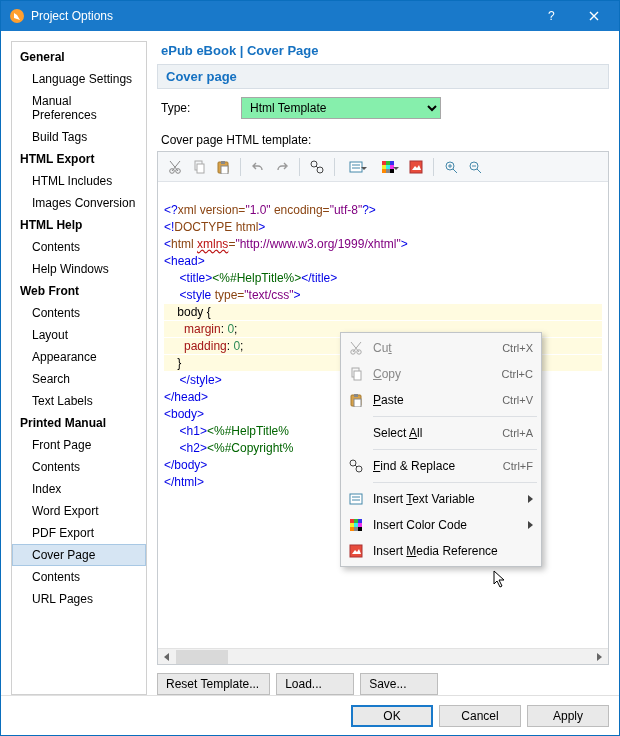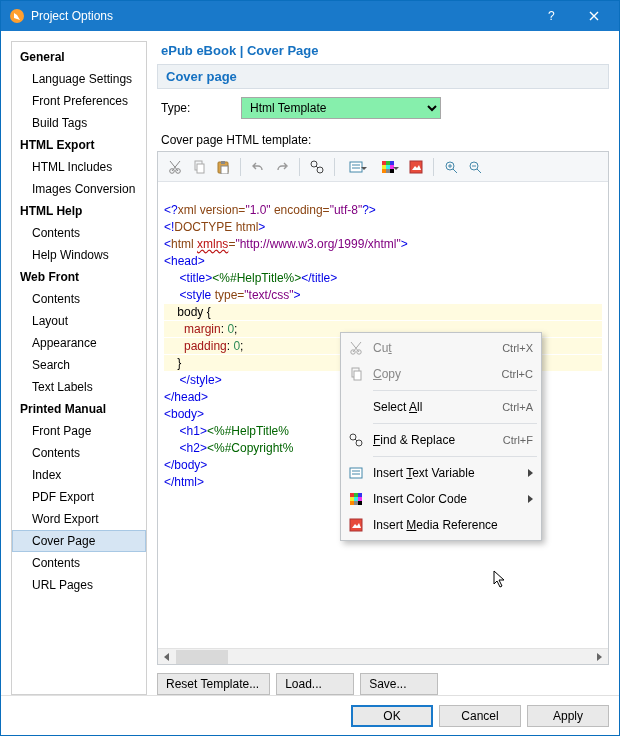--- a/index.html
+++ b/index.html
@@ -89,40 +89,40 @@
       <svg width="10" height="10">
           <path d="M1 1l8 8M9 1l-8 8" stroke="#fff" stroke-width="1.4"></path>
         </svg>
     </div>
   </div>
 
   <div class="body">
     <div class="sidebar" id="sidebar">
         <div class="hdr">General</div>
         <div class="item">Language Settings</div>
-        <div class="item">Front Preferences</div>
+        <div class="item">Manual Preferences</div>
         <div class="item">Build Tags</div>
         <div class="hdr">HTML Export</div>
         <div class="item">HTML Includes</div>
         <div class="item">Images Conversion</div>
         <div class="hdr">HTML Help</div>
         <div class="item">Contents</div>
         <div class="item">Help Windows</div>
         <div class="hdr">Web Front</div>
         <div class="item">Contents</div>
         <div class="item">Layout</div>
         <div class="item">Appearance</div>
         <div class="item">Search</div>
         <div class="item">Text Labels</div>
         <div class="hdr">Printed Manual</div>
         <div class="item">Front Page</div>
         <div class="item">Contents</div>
         <div class="item">Index</div>
+        <div class="item">Word Export</div>
         <div class="item">PDF Export</div>
-        <div class="item">Word Export</div>
         <div class="item active">Cover Page</div>
         <div class="item">Contents</div>
         <div class="item">URL Pages</div>
       </div>
 
     <div class="main">
       <div class="crumb">ePub eBook | Cover Page</div>
       <div class="section">Cover page</div>
       <div class="row">
         <label>Type:</label>
@@ -280,20 +280,31 @@
     <div class="citem">
       <span class="cicon">
         <svg width="14" height="14">
           <rect x="3" y="1" width="7" height="9" fill="none" stroke="#aaa"></rect>
           <rect x="5" y="4" width="7" height="9" fill="#fff" stroke="#aaa"></rect>
         </svg>
       </span>
       <span class="clabel dis"><span class="u">C</span>opy</span>
       <span class="short">Ctrl+C</span>
     </div>
+    <div class="citem">
+      <span class="cicon">
+        <svg width="14" height="14">
+          <rect x="2" y="2" width="10" height="11" rx="1" fill="#d8a24a" stroke="#a67a30"></rect>
+          <rect x="5" y="1" width="4" height="3" fill="#888"></rect>
+          <rect x="5" y="6" width="7" height="8" fill="#fff" stroke="#888"></rect>
+        </svg>
+      </span>
+      <span class="clabel"><span class="u">P</span>aste</span>
+      <span class="short">Ctrl+V</span>
+    </div>
     <div class="cline"></div>
     <div class="citem">
       <span class="cicon"></span>
       <span class="clabel">Select <span class="u">A</span>ll</span>
       <span class="short">Ctrl+A</span>
     </div>
     <div class="cline"></div>
     <div class="citem">
       <span class="cicon">
         <svg width="14" height="14">

